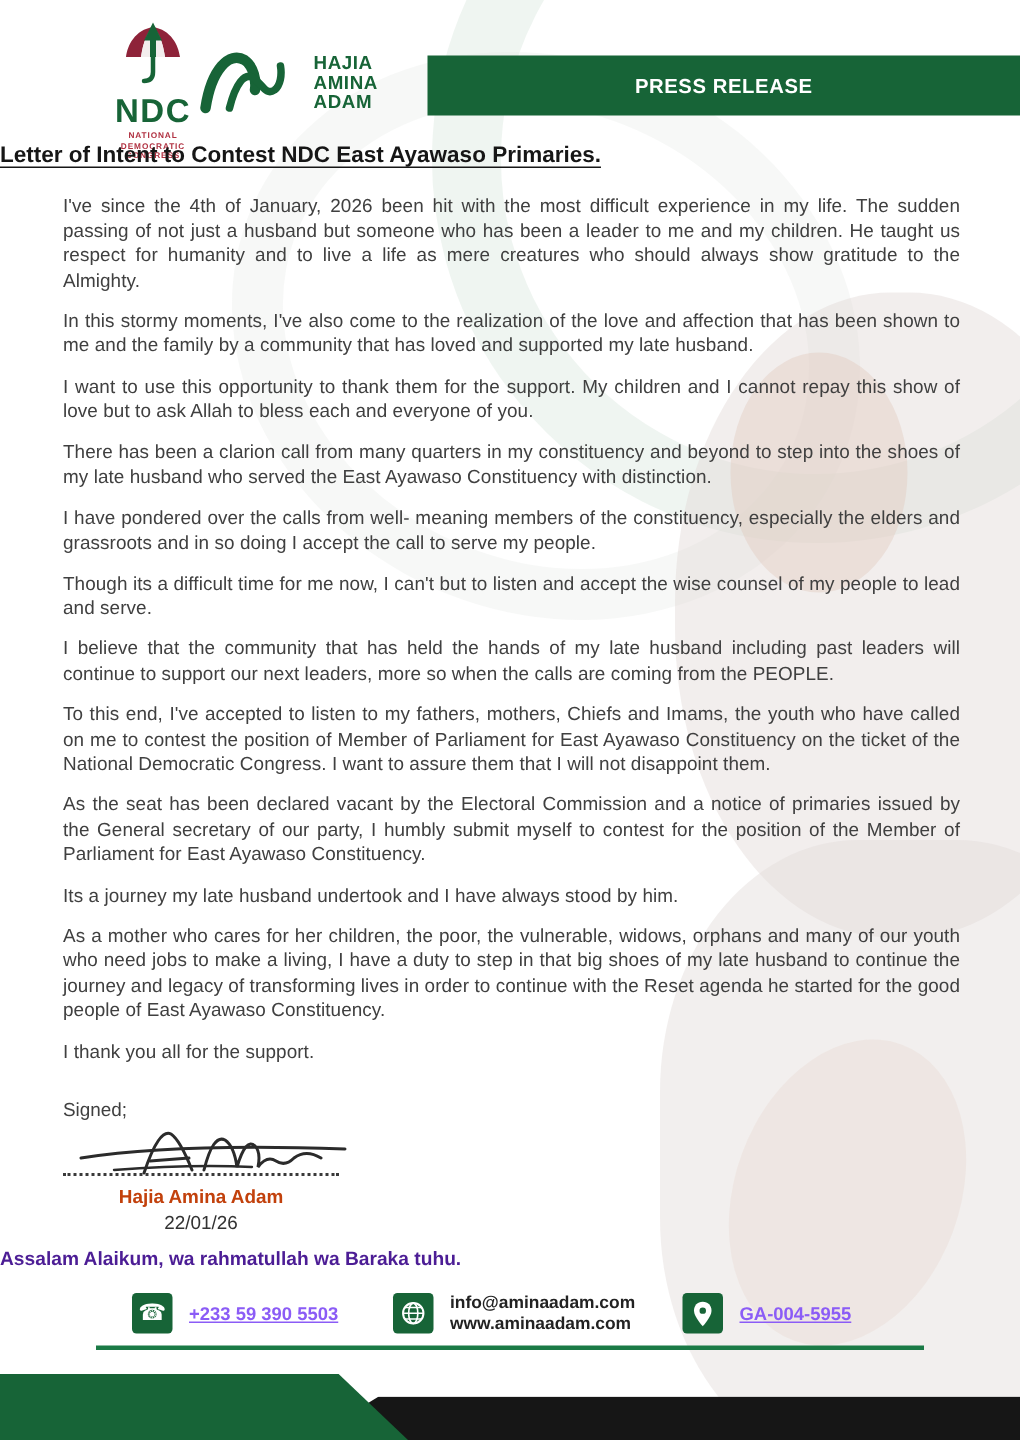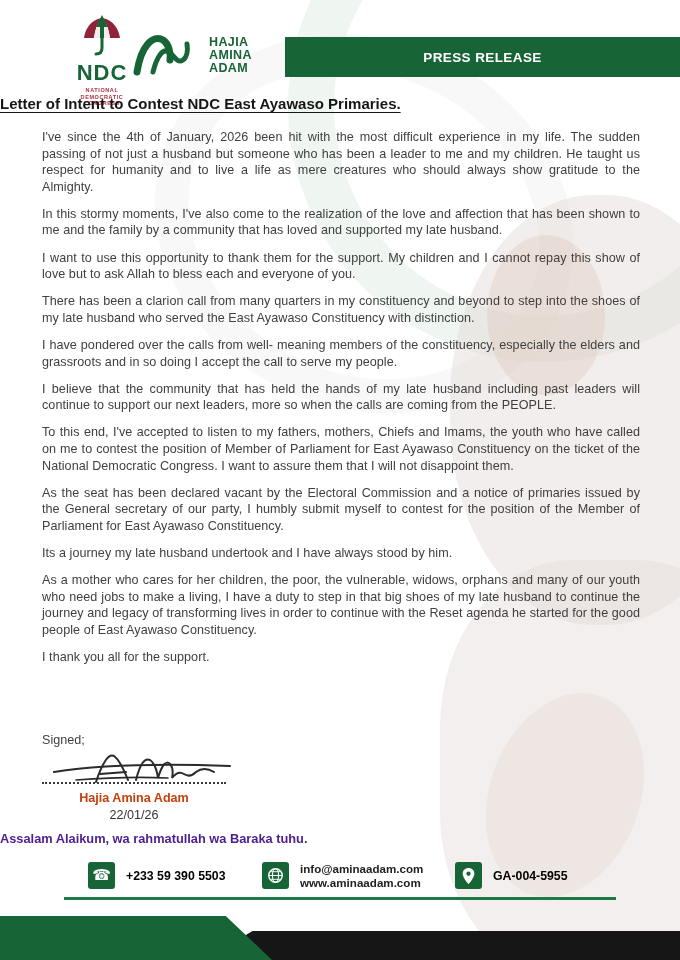--- a/index.html
+++ b/index.html
@@ -76,21 +76,21 @@
   }
 
   
   .contact { position:absolute; top:862px; display:flex; align-items:center; gap:11px; }
   .c1 { left:88px; } .c2 { left:262px; } .c3 { left:455px; }
   .cicon {
     width:27px; height:27px; background:#176437; border-radius:3px;
     display:flex; align-items:center; justify-content:center; flex:0 0 auto;
   }
   .cicon .glyph { font-family:"DejaVu Sans", sans-serif; color:#ffffff; font-size:15px; line-height:1; }
-  .ctext  { font-weight:700; font-size:12.3px; color:#000000; white-space:nowrap; }
+  .ctext  { font-weight:700; font-size:12.3px; color:#8b5cf6; white-space:nowrap;text-decoration:underline; }
   .ctext2 { font-weight:700; font-size:11.6px; color:#222222; line-height:13.5px; white-space:nowrap; }
 
   .footer-line { position:absolute; left:64px; top:897px; width:552px; height:2.5px; background:#1b7a46; }
 
   .bar-black {
     position:absolute; left:205px; top:931px; width:475px; height:29px; background:#161616;
     clip-path:polygon(10% 0, 100% 0, 100% 100%, 0 100%);
   }
   .bar-green {
     position:absolute; left:0; top:916px; width:272px; height:44px; background:#176437;
@@ -148,20 +148,21 @@
     </div>
 
     <div class="doc-title">Letter of Intent to Contest NDC East Ayawaso Primaries.</div>
 
     <div class="letter">
       <p>I've since the 4th of January, 2026 been hit with the most difficult experience in my life. The sudden passing of not just a husband but someone who has been a leader to me and my children. He taught us respect for humanity and to live a life as mere creatures who should always show gratitude to the Almighty.</p>
       <p>In this stormy moments, I've also come to the realization of the love and affection that has been shown to me and the family by a community that has loved and supported my late husband.</p>
       <p>I want to use this opportunity to thank them for the support. My children and I cannot repay this show of love but to ask Allah to bless each and everyone of you.</p>
       <p>There has been a clarion call from many quarters in my constituency and beyond to step into the shoes of my late husband who served the East Ayawaso Constituency with distinction.</p>
       <p>I have pondered over the calls from well- meaning members of the constituency, especially the elders and grassroots and in so doing I accept the call to serve my people.</p>
+      <p>Though its a difficult time for me now, I can't but to listen and accept the wise counsel of my people to lead and serve.</p>
       <p>I believe that the community that has held the hands of my late husband including past leaders will continue to support our next leaders, more so when the calls are coming from the PEOPLE.</p>
       <p>To this end, I've accepted to listen to my fathers, mothers, Chiefs and Imams, the youth who have called on me to contest the position of Member of Parliament for East Ayawaso Constituency on the ticket of the National Democratic Congress. I want to assure them that I will not disappoint them.</p>
       <p>As the seat has been declared vacant by the Electoral Commission and a notice of primaries issued by the General secretary of our party, I humbly submit myself to contest for the position of the Member of Parliament for East Ayawaso Constituency.</p>
       <p>Its a journey my late husband undertook and I have always stood by him.</p>
       <p>As a mother who cares for her children, the poor, the vulnerable, widows, orphans and many of our youth who need jobs to make a living, I have a duty to step in that big shoes of my late husband to continue the journey and legacy of transforming lives in order to continue with the Reset agenda he started for the good people of East Ayawaso Constituency.</p>
       <p>I thank you all for the support.</p>
     </div>
 
     <div class="sign-block">
       <div class="sign-label">Signed;</div>

